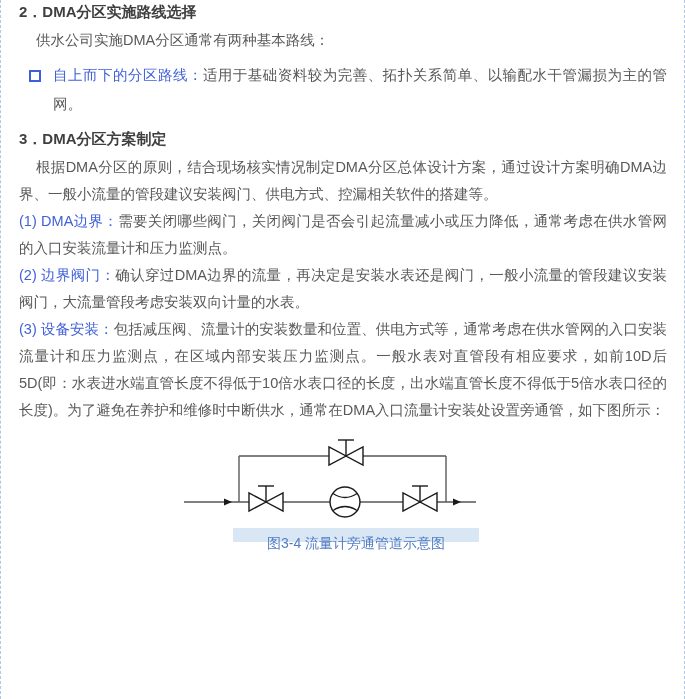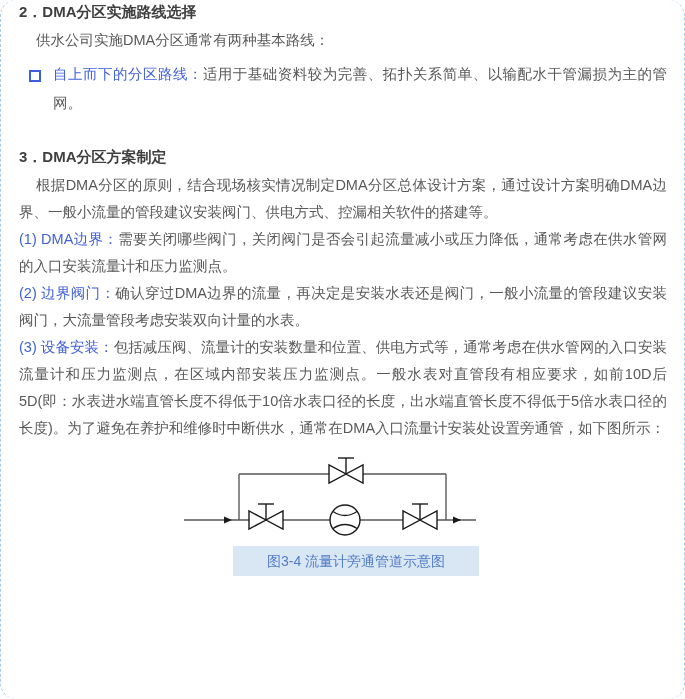--- a/index.html
+++ b/index.html
@@ -8,51 +8,50 @@
     width:685px; height:699px;
     box-sizing:border-box;
     background:#ffffff;
     border-left:1px dashed #abc9e9;
     border-right:1px dashed #abc9e9;
     padding:2px 17px 0 18px;
     overflow:hidden;
     font-family:"Liberation Sans","DejaVu Sans",sans-serif;
     color:#595959;
     font-size:14.5px;
-    border-radius:16px;
   }
   .h-sec {
     font-weight:bold;
     color:#3f3f3f;
     font-size:15px;
     line-height:20px;
     margin:0;
   }
-  .h3 { margin-top:28px; }
+  .h3 { margin-top:10px; }
   p { margin:0; text-align:justify; }
   .indent { text-indent:17px; }
   .intro { margin-top:9px; line-height:18px; }
   .summary { margin-top:18px; line-height:29px; }
   .intro3 { margin-top:5px; line-height:27px; }
   .item  { line-height:27px; }
   .lead { color:#4161d9; }
   .bullets { margin-top:12px; }
   .bullet { display:flex; line-height:29px; }
   .sq {
     flex:0 0 auto;
     width:8px; height:8px;
     border:2px solid #3c5fe0;
     margin:9px 12px 0 10px;
   }
-  .btext { flex:1 1 auto; text-align:justify;font-family:Liberation Mono, monospace; }
+  .btext { flex:1 1 auto; text-align:justify; }
   .figure { margin-top:8px; }
   .fig-svg { display:block; }
   .caption {
     margin:4px 0 0 214px;
-    width:246px; height:30px;
+    width:246px; height:14px;
     background:#d9e7f5;
     color:#527dc4;
     font-size:14px;
     line-height:30px;
     text-align:center;
   }
 </style>
 </head>
 <body>
 

